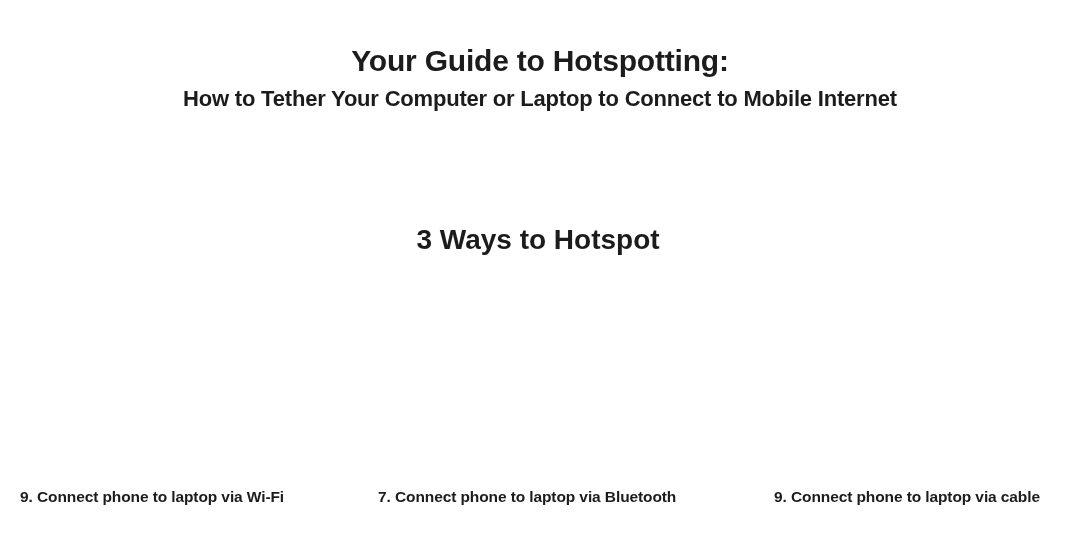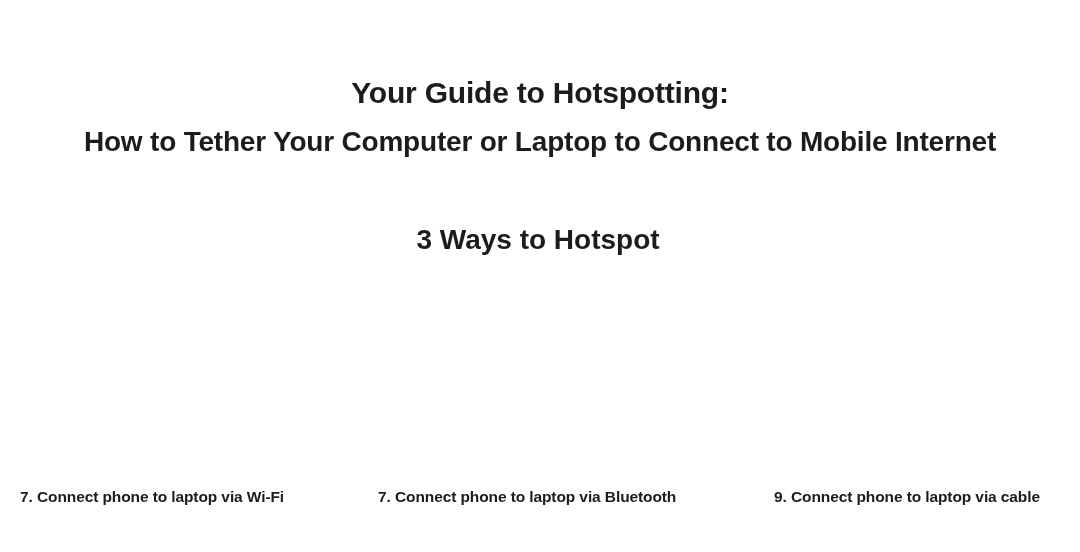--- a/index.html
+++ b/index.html
@@ -28,25 +28,24 @@
     text-align: center;
   }
   .title-line {
     font-weight: bold;
     color: #1c1c1c;
     letter-spacing: -0.2px;
     line-height: 1.16;
   }
   .title-line-1 {
     font-size: 30px;
-    margin-top: 32px;
   }
   .title-line-2 {
-    font-size: 28px;
-    margin-top: 15px;
+    font-size: 22px;
+    margin-top: 7px;
   }
   .subtitle {
     position: absolute;
     top: 224px;
     left: 0;
     width: 1080px;
     text-align: center;
     font-size: 28px;
     font-weight: bold;
     color: #1c1c1c;
@@ -83,18 +82,18 @@
   <div class="title-block">
     <div class="title-line title-line-1">Your Guide to Hotspotting:</div>
     <div class="title-line title-line-2">How to Tether Your Computer or Laptop to Connect to Mobile Internet</div>
   </div>
 
   <div class="subtitle">
     <span class="subtitle-inner">3 Ways to Hotspot</span>
   </div>
 
   <div class="captions">
-    <div class="caption caption-1">7. Connect phone to laptop via Wi-Fi</div>
+    <div class="caption caption-1">9. Connect phone to laptop via Wi-Fi</div>
     <div class="caption caption-2">7. Connect phone to laptop via Bluetooth</div>
     <div class="caption caption-3">9. Connect phone to laptop via cable</div>
   </div>
 
 </div>
 
 </body></html>

